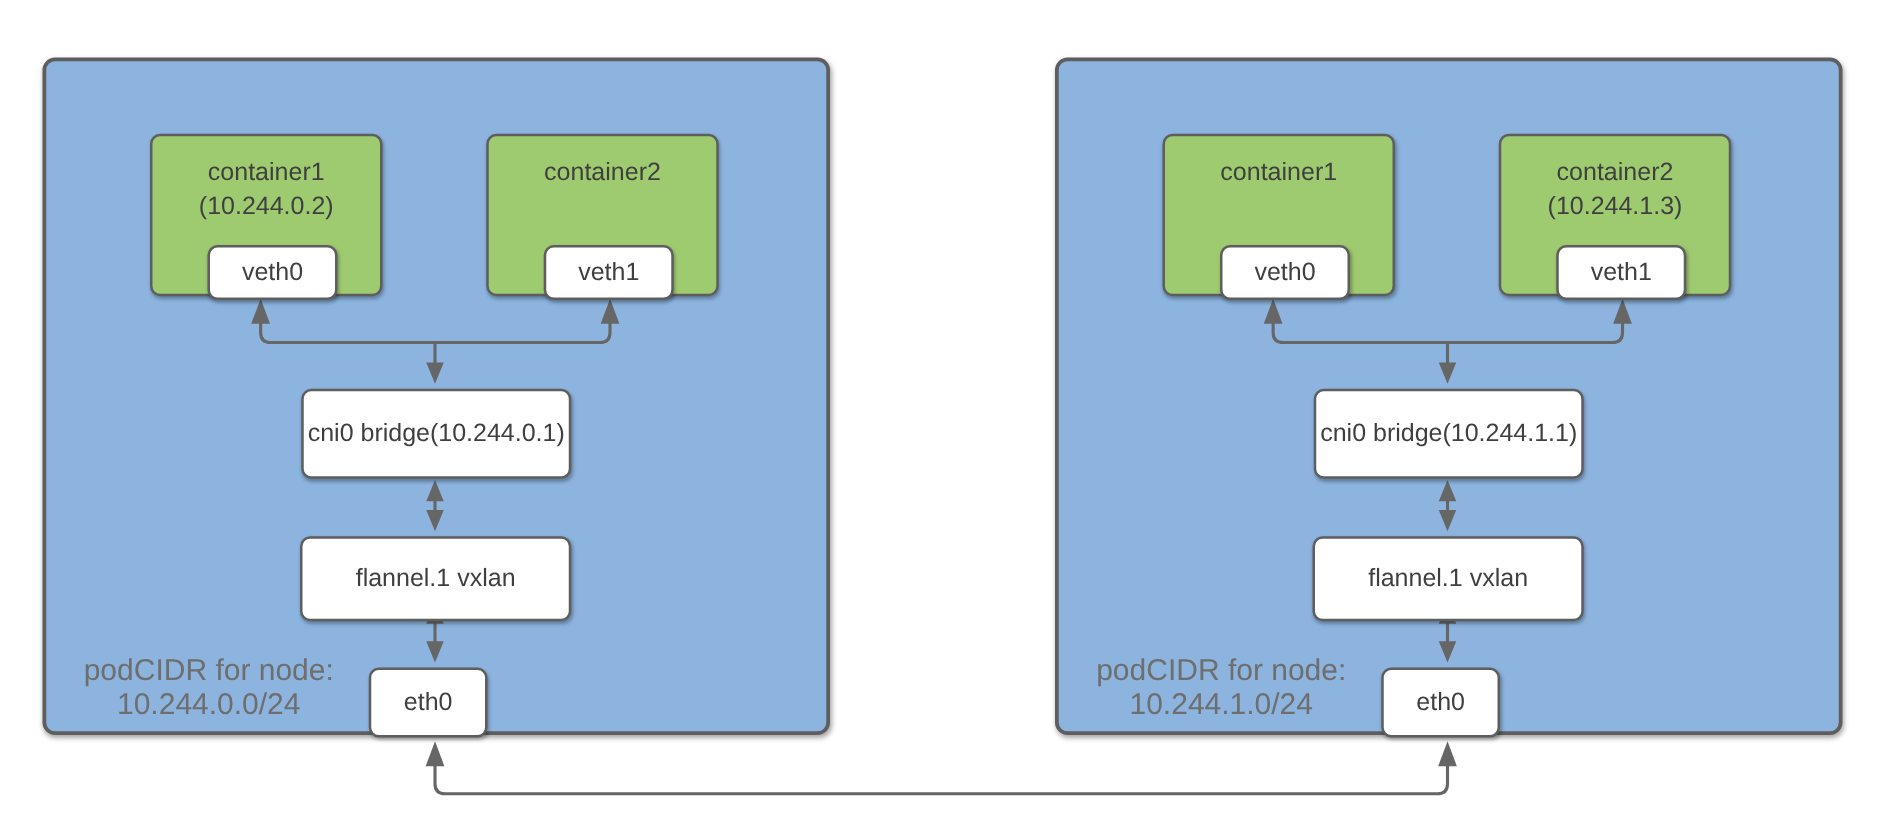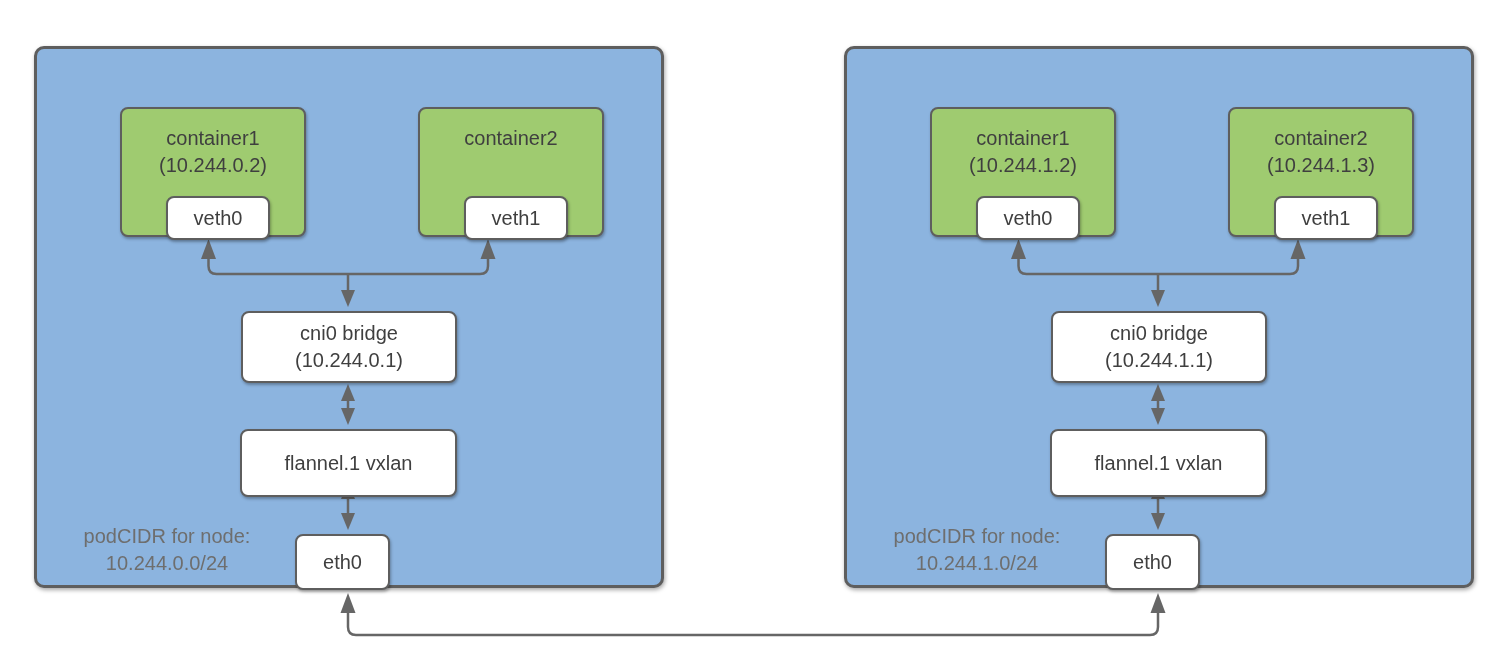--- a/index.html
+++ b/index.html
@@ -45,21 +45,21 @@
     top: 58px;
     width: 186px;
     height: 130px;
     background: var(--container-fill, #9FCB70);
     border: 2.5px solid var(--box-border, #5E5E5E);
     border-radius: 8px;
     box-sizing: border-box;
     box-shadow: 1px 2px 3px rgba(0,0,0,0.3);
   }
   .container-box.c1 { left: 83px; }
-  .container-box.c2 { left: 381px; }
+  .container-box.c2 { left: 352px; }
   .container-label {
     position: absolute;
     top: 16px; left: 0; right: 0;
     text-align: center;
     color: var(--label-text, #3F3F3F);
     font-size: 20px;
     line-height: 27px;
   }
   .veth-box {
     position: absolute;
@@ -78,40 +78,40 @@
     font-size: 20px;
     box-shadow: 1px 2px 3px rgba(0,0,0,0.3);
   }
   .white-box {
     position: absolute;
     background: var(--box-fill, #ffffff);
     border: 2.5px solid var(--box-border, #5E5E5E);
     border-radius: 8px;
     box-sizing: border-box;
     display: flex;
-    flex-direction: column;
+    flex-direction: row;
     align-items: center;
     justify-content: center;
     color: var(--label-text, #3F3F3F);
     font-size: 20px;
     line-height: 27px;
     text-align: center;
     box-shadow: 1px 2px 3px rgba(0,0,0,0.3);
   }
   .bridge-box { left: 204px; top: 262px; width: 216px; height: 72px; }
   .vxlan-box  { left: 203px; top: 380px; width: 217px; height: 68px; }
   .eth-box    { left: 258px; top: 485px; width: 95px; height: 56px; z-index: 3; }
   .podcidr {
     position: absolute;
     left: 12px;
     top: 474px;
     width: 236px;
     text-align: center;
     color: var(--podcidr-text, #6E6E6E);
-    font-size: 20px;
+    font-size: 24px;
     line-height: 27px;
   }
 </style>
 </head>
 <body>
 
 <div class="canvas">
 
   <svg class="overlay" viewBox="0 0 1510 656">
     <path d="M 348 610 V 627 Q 348 635 356 635 H 1150 Q 1158 635 1158 627 V 610" fill="none" stroke="#666666" stroke-width="2.5"></path>
@@ -182,21 +182,20 @@
       <polygon points="307,355 321,355 314,338" fill="#666666"></polygon>
       <polygon points="307,362 321,362 314,379" fill="#666666"></polygon>
       <path d="M 314 444 V 476" fill="none" stroke="#666666" stroke-width="2.5"></path>
       <polygon points="307,453 321,453 314,436" fill="#666666"></polygon>
       <polygon points="307,467 321,467 314,484" fill="#666666"></polygon>
     </svg>
 
     <div class="container-box c1">
       <div class="container-label">
         <div>container1</div>
-        <div>(10.244.1.2)</div>
       </div>
       <div class="veth-box">veth0</div>
     </div>
 
     <div class="container-box c2">
       <div class="container-label">
         <div>container2</div>
         <div>(10.244.1.3)</div>
       </div>
       <div class="veth-box">veth1</div>

